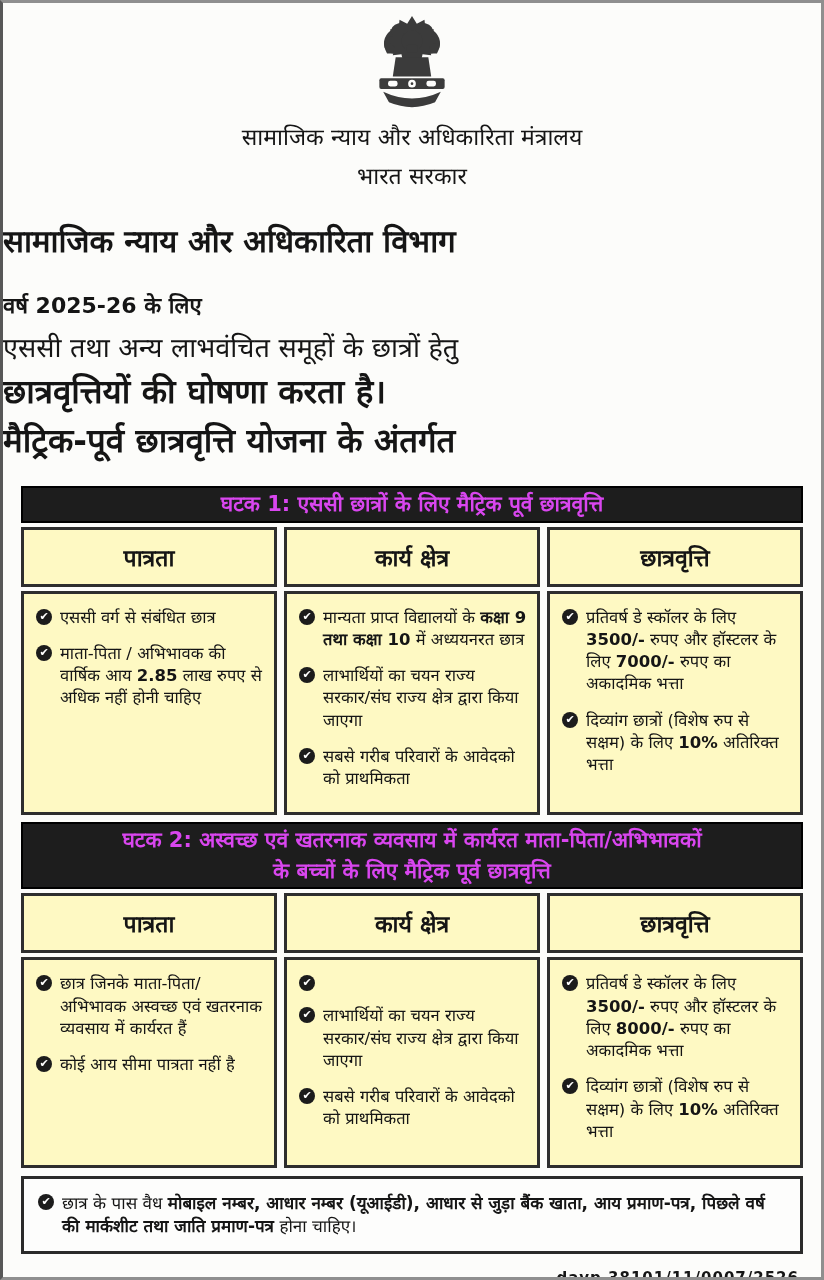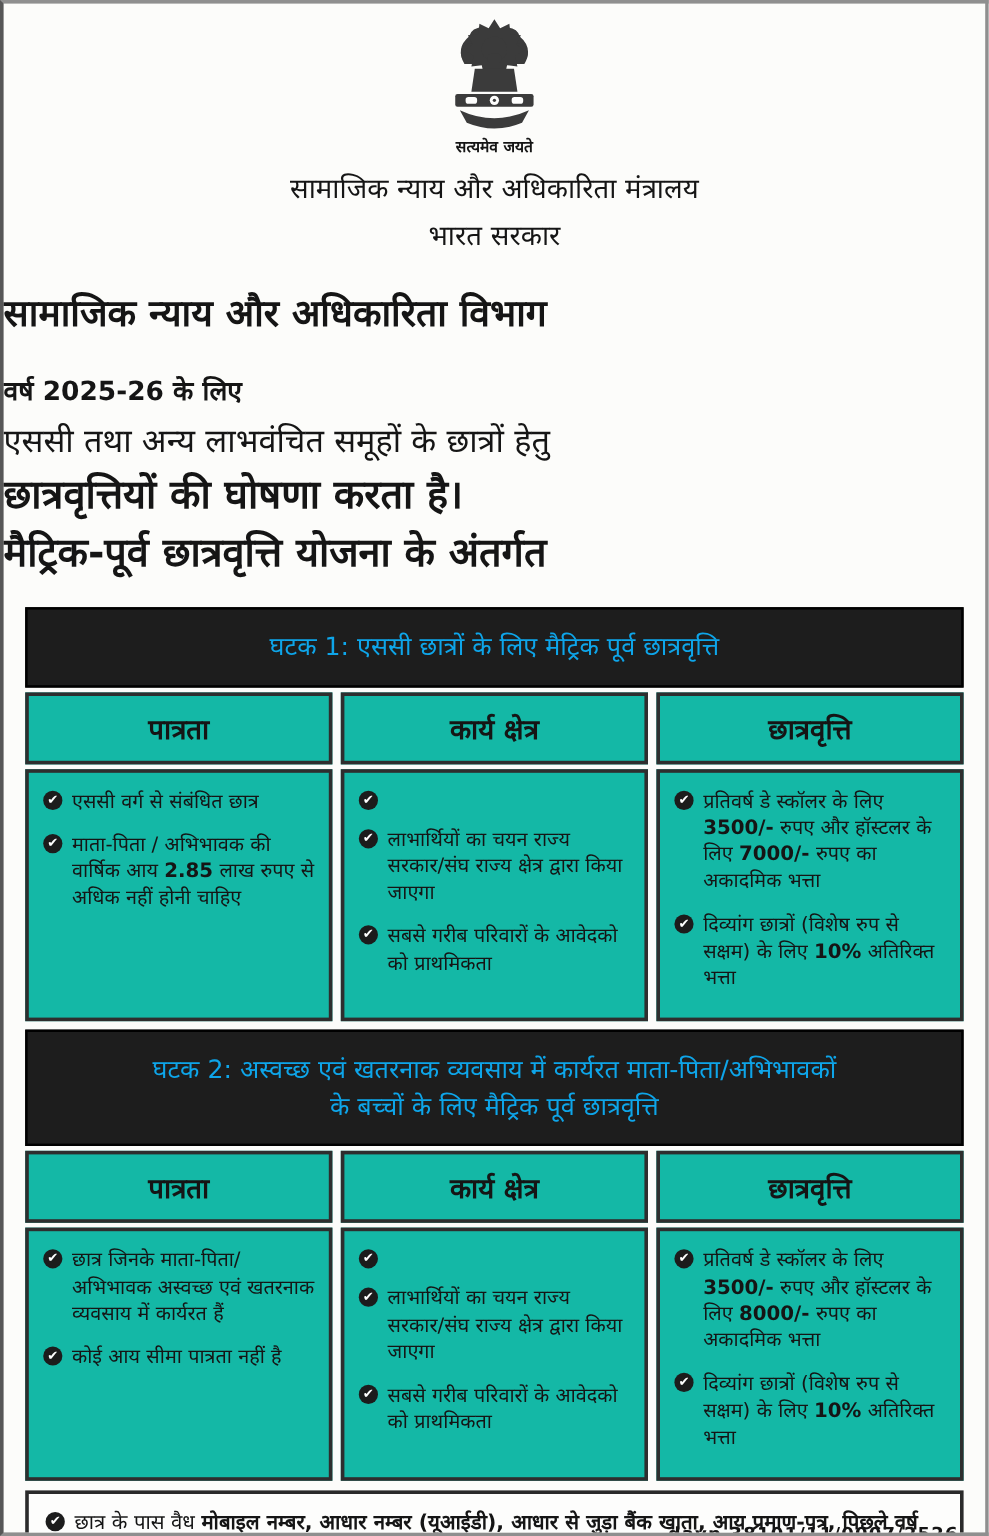--- a/index.html
+++ b/index.html
@@ -19,26 +19,26 @@
   
   .headline { text-align:left; margin-top:28px; }
   .dept { font-size:31px; font-weight:bold; }
   .yearline { font-size:22px; font-weight:bold; margin-top:28px; }
   .subtitle { font-size:27px; font-weight:normal; margin-top:9px; }
   .announce { font-size:33px; font-weight:bold; line-height:1.32; margin-top:5px; }
   
   main { margin:24px 18px 0; }
   .component { margin-bottom:7px; }
   .tbar {
-    background:#1d1d1d; border:2px solid #000; color:#0ea5e9;
-    text-align:center; font-weight:normal; font-size:21px;
-    padding:16px 6px; line-height:1.45;
+    background:#1d1d1d; border:2px solid #000; color:#d946ef;
+    text-align:center; font-weight:bold; font-size:21px;
+    padding:1px 6px; line-height:1.45;
   }
   .row { display:flex; gap:7px; margin-top:4px; }
-  .cell { border:3px solid #2e2e2e; background:#14b8a6; flex:1 1 0; }
+  .cell { border:3px solid #2e2e2e; background:#fef9c3; flex:1 1 0; }
   .hcell { text-align:center; font-weight:bold; font-size:23px; padding:11px 4px; }
   .bcell { padding:13px 10px 8px 12px; }
   .component:nth-of-type(1) .bcell { min-height:152px; }
   .component:nth-of-type(2) .bcell { min-height:160px; }
   .bullet { display:flex; gap:8px; margin-bottom:14px; font-size:16.5px; line-height:1.35; }
   .chk {
     flex:0 0 auto; width:16px; height:16px; border-radius:50%;
     background:#1c1c1c; color:#fff; font-size:11px; line-height:16px;
     text-align:center; margin-top:2px;
   }
@@ -71,21 +71,20 @@
         <rect x="40" y="31" width="12" height="8" rx="3"></rect>
         <path d="M29 44 h34 l3 20 h-40 z"></path>
         <rect x="12" y="66" width="68" height="11" rx="2"></rect>
         <circle cx="46" cy="71.5" r="4" fill="#fdfdfc"></circle>
         <circle cx="46" cy="71.5" r="1.4" fill="#3b3b3b"></circle>
         <rect x="21" y="68.5" width="10" height="6" rx="2.5" fill="#fdfdfc"></rect>
         <rect x="61" y="68.5" width="10" height="6" rx="2.5" fill="#fdfdfc"></rect>
         <path d="M16 80 q30 14 60 0 l-6 11 q-24 10 -48 0 z"></path>
       </g>
     </svg>
-    <div class="motto">सत्यमेव जयते</div>
     <div class="ministry">सामाजिक न्याय और अधिकारिता मंत्रालय</div>
     <div class="govt">भारत सरकार</div>
   </header>
 
   <section class="headline">
     <div class="dept">सामाजिक न्याय और अधिकारिता विभाग</div>
     <div class="yearline">वर्ष 2025-26 के लिए</div>
     <div class="subtitle">एससी तथा अन्य लाभवंचित समूहों के छात्रों हेतु</div>
     <div class="announce">छात्रवृत्तियों की घोषणा करता है।</div>
     <div class="announce">मैट्रिक-पूर्व छात्रवृत्ति योजना के अंतर्गत</div>
@@ -108,20 +107,21 @@
               <span><span>एससी वर्ग से संबंधित छात्र</span></span>
             </div>
             <div class="bullet">
               <span class="chk">✔</span>
               <span><span>माता-पिता / अभिभावक की वार्षिक आय </span><b>2.85</b><span> लाख रुपए से अधिक नहीं होनी चाहिए</span></span>
             </div>
           </div>
           <div class="cell bcell">
             <div class="bullet">
               <span class="chk">✔</span>
+              <span><span>मान्यता प्राप्त विद्यालयों के </span><b>कक्षा 9 तथा कक्षा 10</b><span> में अध्ययनरत छात्र</span></span>
             </div>
             <div class="bullet">
               <span class="chk">✔</span>
               <span><span>लाभार्थियों का चयन राज्य सरकार/संघ राज्य क्षेत्र द्वारा किया जाएगा</span></span>
             </div>
             <div class="bullet">
               <span class="chk">✔</span>
               <span><span>सबसे गरीब परिवारों के आवेदको को प्राथमिकता</span></span>
             </div>
           </div>

